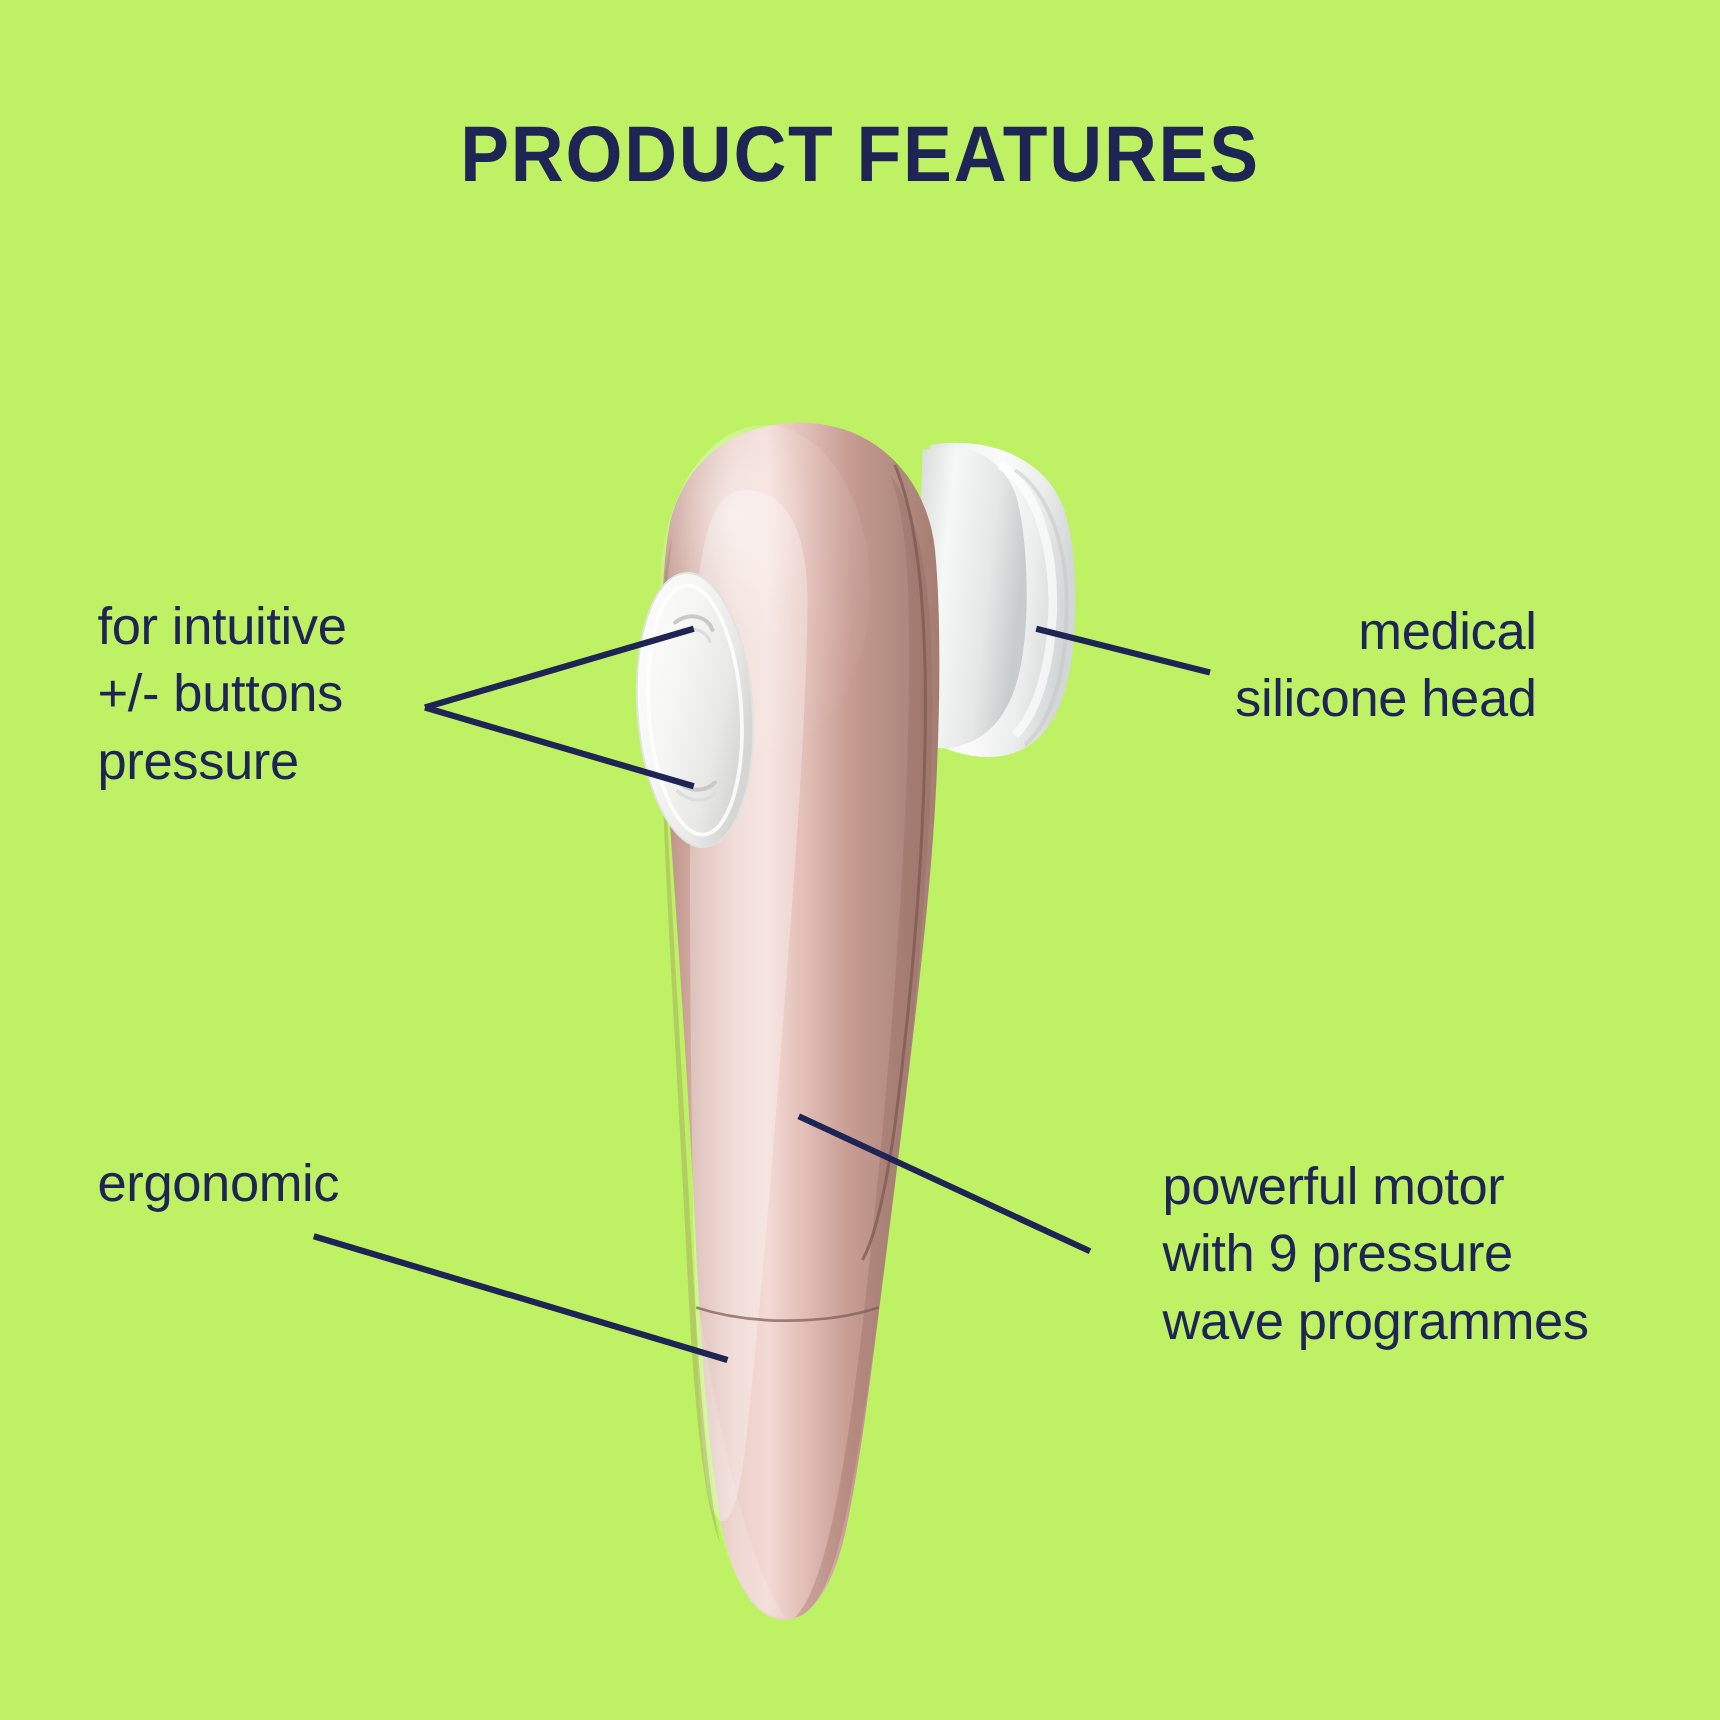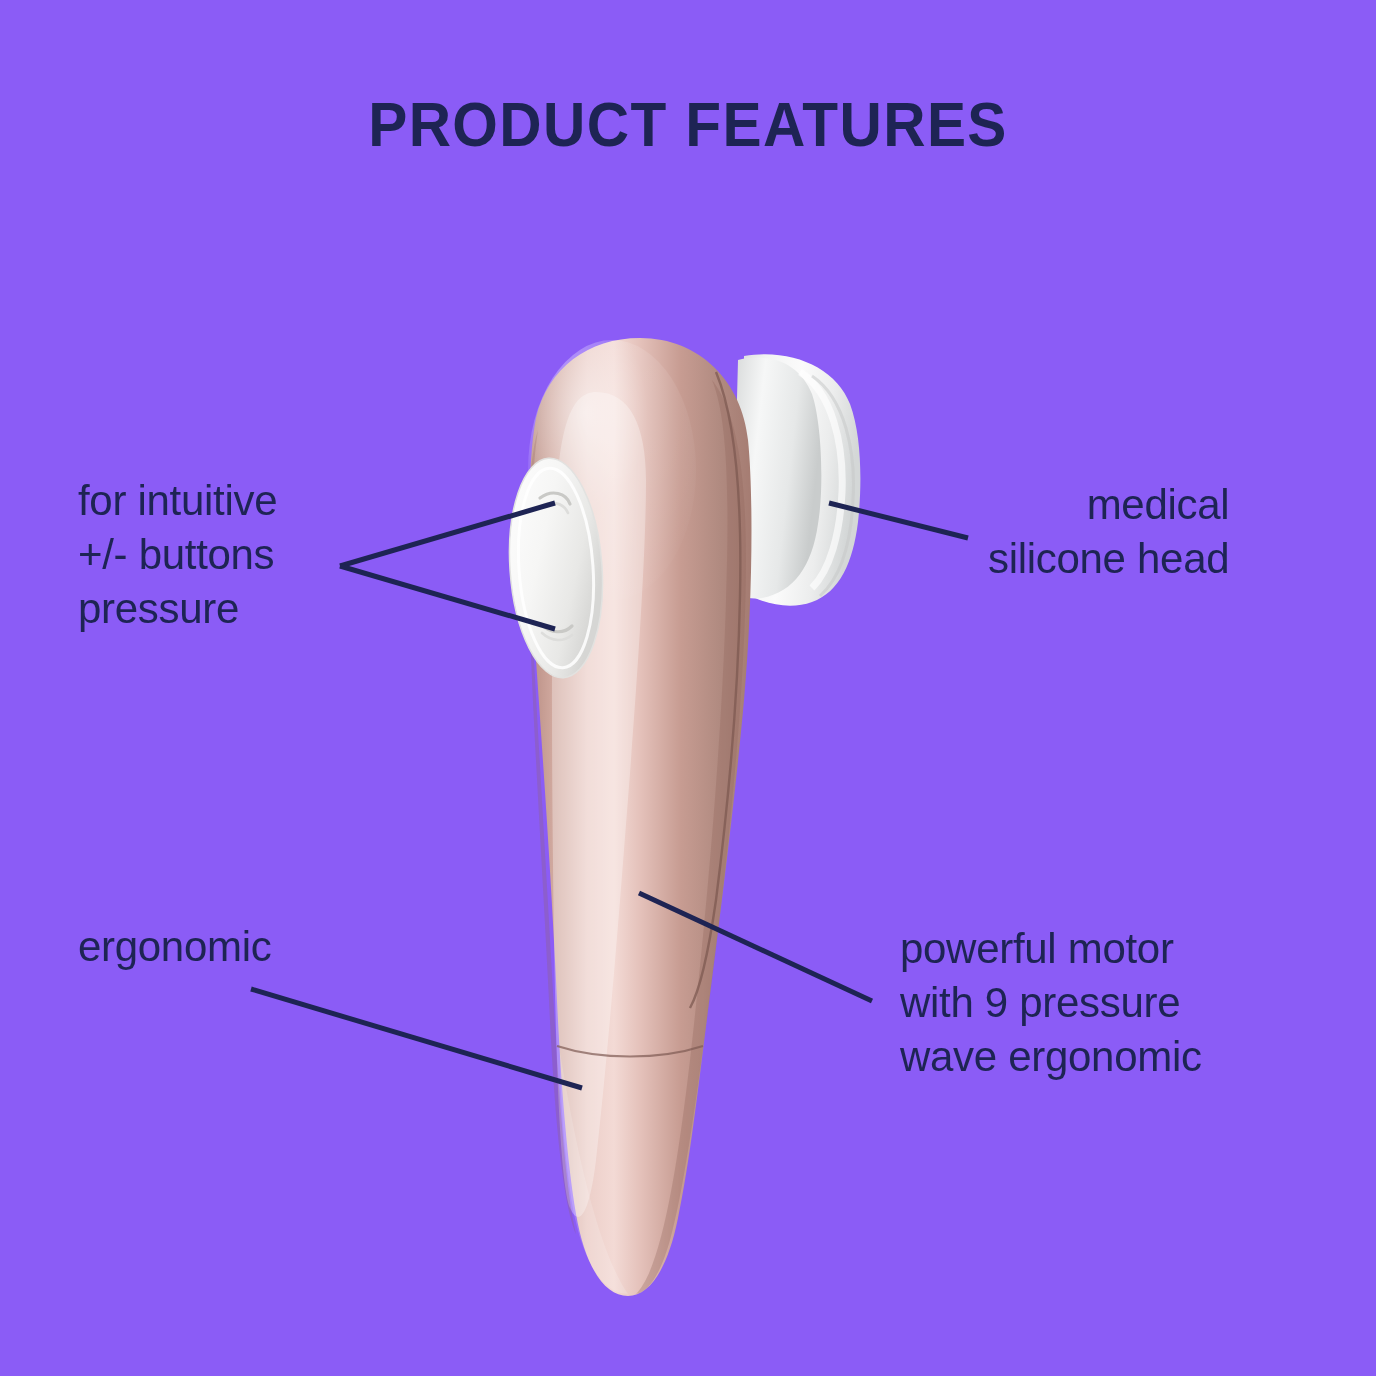--- a/index.html
+++ b/index.html
@@ -7,21 +7,21 @@
     padding: 0;
     background: #ffffff;
   }
   body {
     font-family: "Liberation Sans", sans-serif;
   }
   #stage {
     position: relative;
     width: 1376px;
     height: 1376px;
-    background: #8b5cf6;
+    background: #bef264;
     overflow: hidden;
   }
 
   
   #page-title {
     position: absolute;
     left: 0;
     top: 88px;
     width: 1376px;
     text-align: center;
@@ -44,21 +44,21 @@
     line-height: 54px;
     font-weight: 400;
     letter-spacing: -0.3px;
     white-space: nowrap;
   }
   .callout .ln { display: block; }
 
   #callout-buttons   { left: 78px;  top: 474px; text-align: left; }
   #callout-handle    { left: 78px;  top: 920px; text-align: center; }
   #callout-head      { left: 988px; top: 478px; text-align: right; }
-  #callout-motor     { left: 900px; top: 922px; text-align: left; }
+  #callout-motor     { left: 930px; top: 922px; text-align: left; }
 
   
   #art {
     position: absolute;
     left: 0;
     top: 0;
     width: 1376px;
     height: 1376px;
   }
 </style>
@@ -239,16 +239,16 @@
   </div>
 
   <div class="callout" id="callout-head">
     <span class="ln">medical</span>
     <span class="ln">silicone head</span>
   </div>
 
   <div class="callout" id="callout-motor">
     <span class="ln">powerful motor</span>
     <span class="ln">with 9 pressure</span>
-    <span class="ln">wave ergonomic</span>
+    <span class="ln">wave programmes</span>
   </div>
 
 </div>
 
 </body></html>

